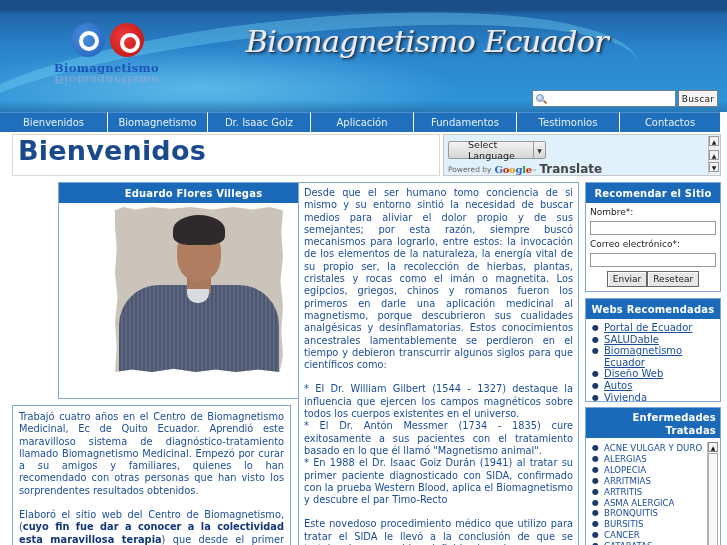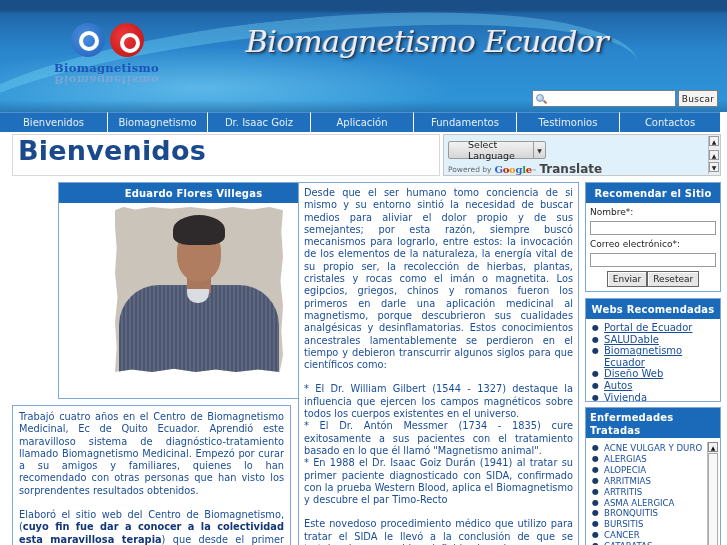--- a/index.html
+++ b/index.html
@@ -170,21 +170,21 @@
 
   .webs-panel { left: 585px; top: 298px; width: 136px; height: 104px; overflow: hidden; }
   .webs-list { list-style: none; padding: 3px 0 0 6px; }
   .webs-list li { font-size: 10px; line-height: 11.6px; display: flex; }
   .webs-list li .dot { width: 12px; color: #1a3a6a; font-size: 8px; flex: none; }
   .webs-list li a { color: #1a4d99; text-decoration: underline; }
 
   .enf-panel { left: 585px; top: 407px; width: 136px; height: 145px; overflow: hidden; }
   .enf-head {
     background: #1b6ab9; color: #fff; font-weight: bold; font-size: 10px; line-height: 13px;
-    padding: 3px 4px; height: 30px; letter-spacing: 0.2px;
+    padding: 3px 4px; height: 30px; letter-spacing: 0.2px; text-align: right;
   }
   .enf-list { list-style: none; padding: 5px 0 0 6px; }
   .enf-list li { font-size: 8.6px; line-height: 10.9px; color: #1a4d99; display: flex; }
   .enf-list li .dot { width: 12px; color: #1a3a6a; font-size: 8px; flex: none; }
   .enf-scroll {
     position: absolute; right: 2px; top: 34px; width: 11px; height: 110px;
     background: #efefef; border-left: 1px solid #bbb;
   }
   .enf-scroll .up {
     width: 10px; height: 10px; background: #f2f2f2; border: 1px solid #888;

